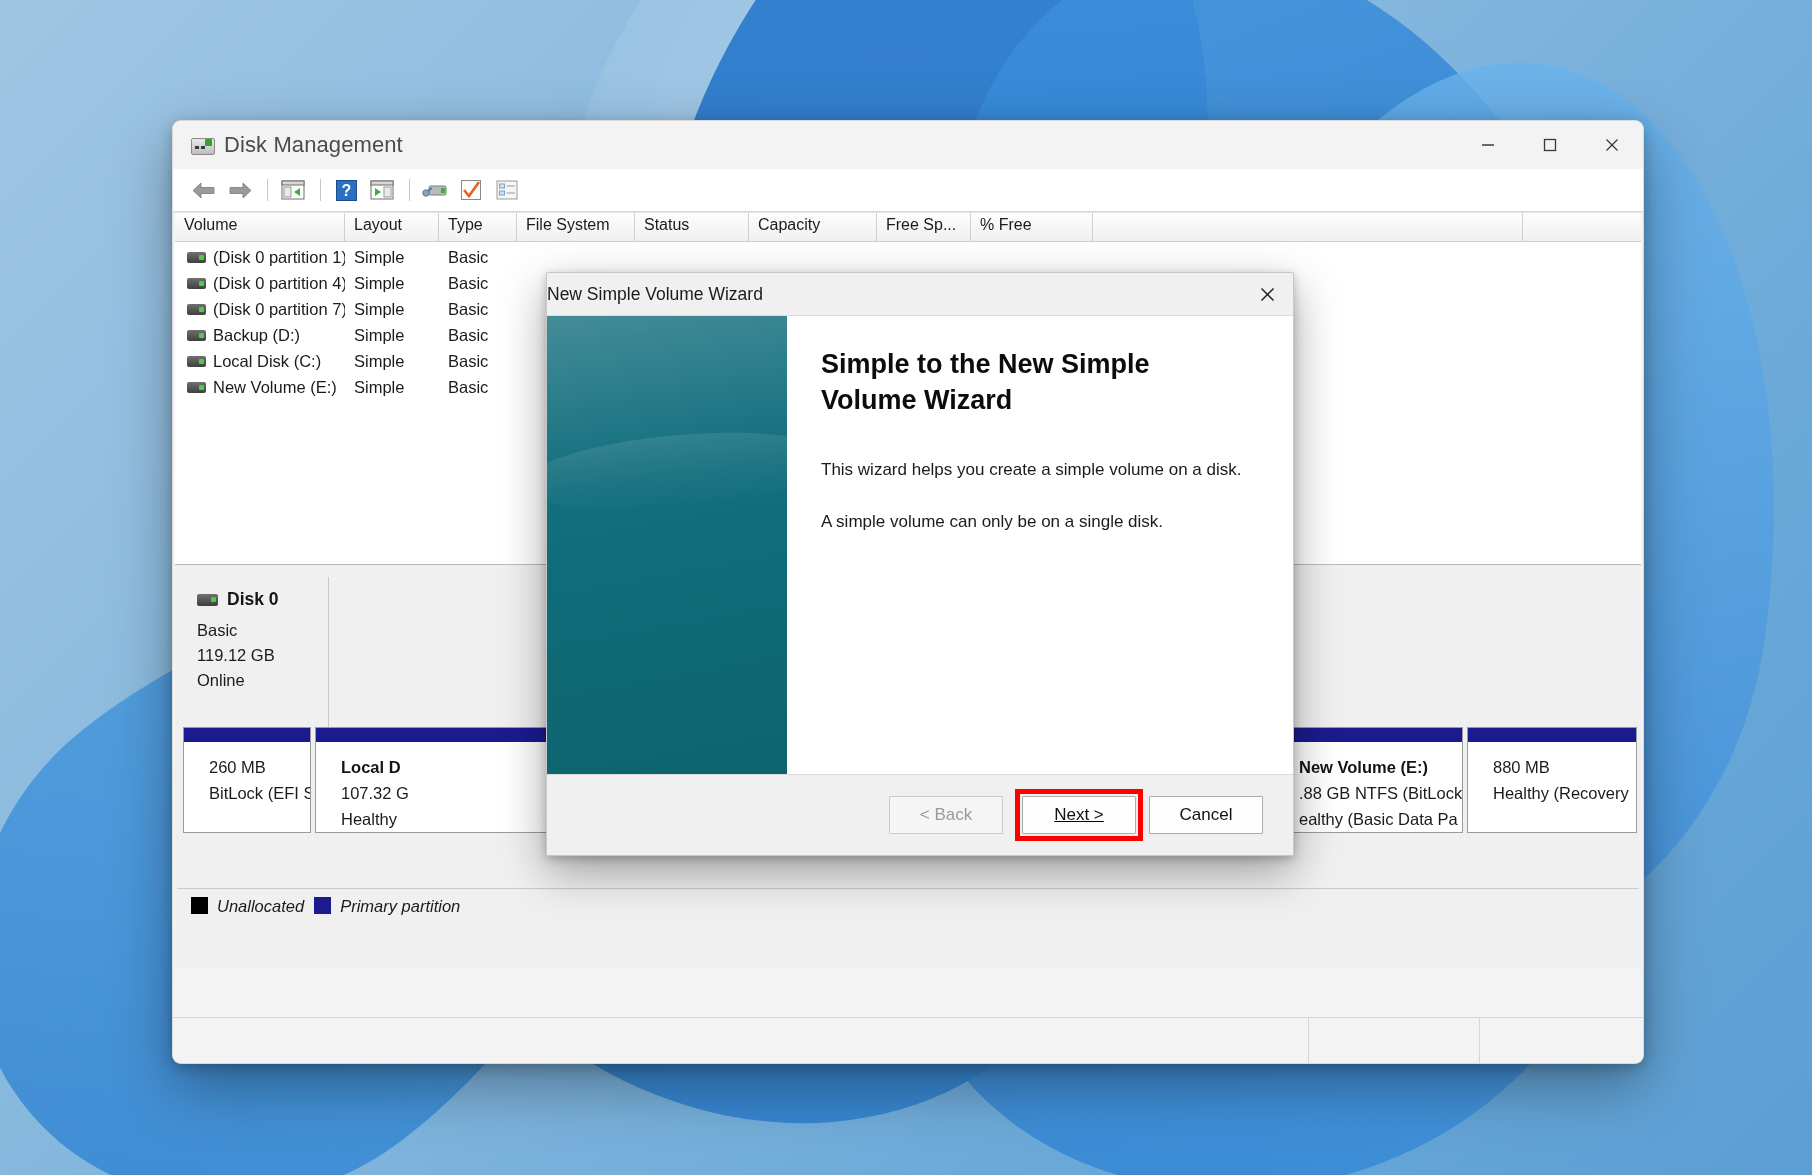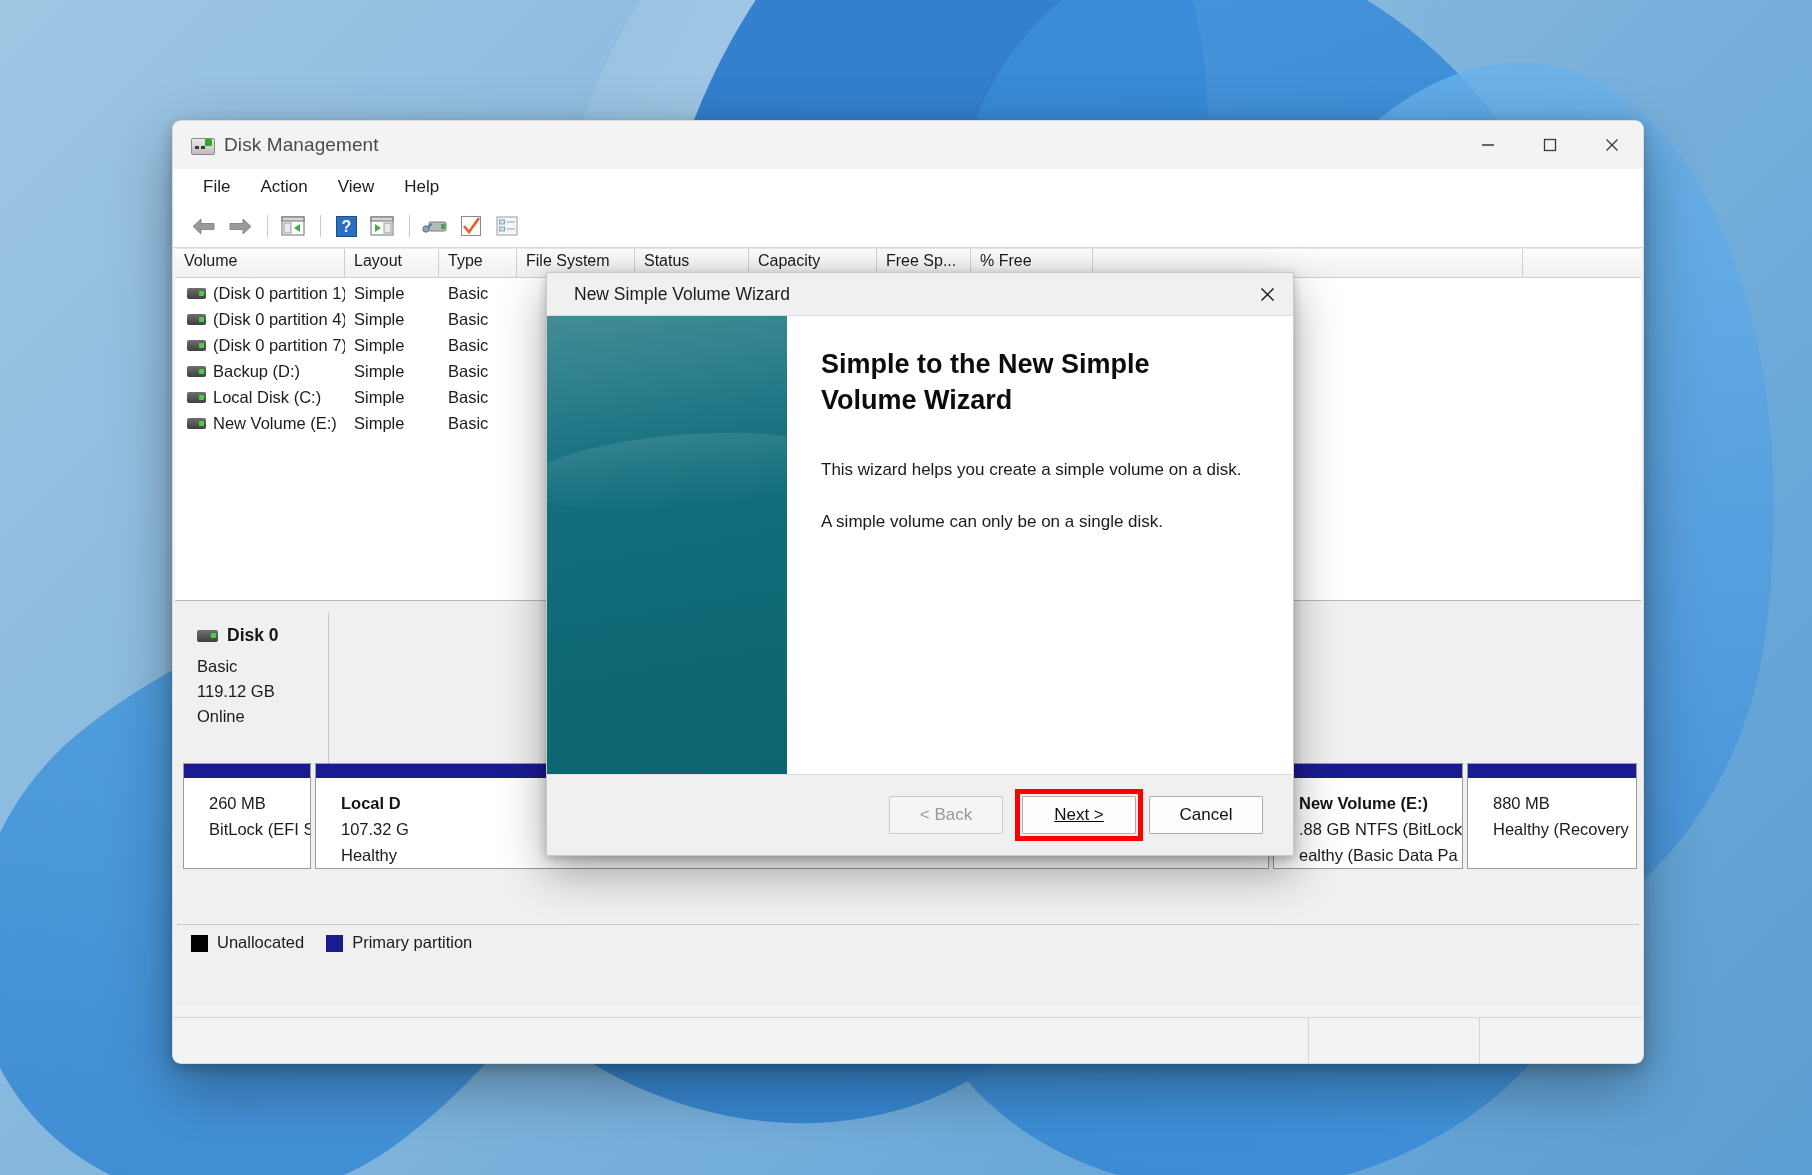--- a/index.html
+++ b/index.html
@@ -61,21 +61,21 @@
     width: 22px; height: 15px;
     background: linear-gradient(#e9e9e9, #bdbdbd);
     border: 1px solid #8a8a8a;
     border-radius: 2px;
   }
   .ti-led { position:absolute; left:4px; top:11px; width:4px; height:3px; background:#3a3a3a;}
   .ti-led2{ position:absolute; left:10px; top:11px; width:4px; height:3px; background:#3a3a3a;}
   .ti-green{position:absolute; right:1px; top:4px; width:7px;height:7px;background:#2fa42f;border-radius:1px;}
   #dm-title-text {
     margin-left: 11px;
-    font-size: 19px;
+    font-size: 22px;
     color: #4b4b4b;
     letter-spacing: 0.1px;
   }
   .win-btns { position: absolute; right: 0; top: 0; height: 48px; display: flex; }
   .win-btn {
     width: 62px; height: 48px;
     display: flex; align-items: center; justify-content: center;
     color: #3a3a3a;
   }
   .win-btn svg { display: block; }
@@ -231,21 +231,21 @@
     position: absolute;
     left: 2px; right: 2px;
     bottom: 46px;
     height: 34px;
     background: #f0f0f0;
     border-top: 1px solid #c9c9c9;
     display: flex;
     align-items: center;
     padding-left: 14px;
   }
-  .lg-item { display: flex; align-items: flex-end; margin-right: 22px; }
+  .lg-item { display: flex; align-items: flex-start; margin-right: 10px; font-style: italic; }
   .lg-sw { width: 17px; height: 17px; margin-right: 9px; }
   .lg-label { font-size: 16.5px; color: #1b1b1b; }
 
   #statusbar {
     position: absolute;
     left: 0; right: 0; bottom: 0;
     height: 45px;
     background: #f3f3f3;
     border-top: 1px solid #d6d6d6;
     display: flex;
@@ -266,21 +266,21 @@
     overflow: hidden;
   }
   #wiz-titlebar {
     height: 42px;
     background: #f0f0f0;
     display: flex;
     align-items: center;
     position: relative;
   }
   #wiz-title {
-    margin-left: 27px;
+    margin-left: 0;
     font-size: 17.5px;
     color: #1b1b1b;
   }
   #wiz-close {
     position: absolute;
     right: 0; top: 0;
     width: 52px; height: 42px;
     display: flex; align-items: center; justify-content: center;
     color: #1b1b1b;
   }
@@ -404,26 +404,20 @@
       </div>
       <div class="win-btn">
         <svg width="14" height="14" viewBox="0 0 14 14">
             <line x1="1.5" y1="1.5" x2="12.5" y2="12.5" stroke="#3a3a3a" stroke-width="1.3"></line>
             <line x1="12.5" y1="1.5" x2="1.5" y2="12.5" stroke="#3a3a3a" stroke-width="1.3"></line>
           </svg>
       </div>
     </div>
   </div>
 
-  <div id="dm-menubar">
-    <div class="menu-item">File</div>
-    <div class="menu-item">Action</div>
-    <div class="menu-item">View</div>
-    <div class="menu-item">Help</div>
-  </div>
 
   <div id="dm-toolbar">
     <div class="tb-btn">
       <svg width="24" height="19" viewBox="0 0 24 19">
         <polygon points="1,9.5 9,2 9,6.5 22,6.5 22,12.5 9,12.5 9,17" fill="#9a9a9a" stroke="#7a7a7a" stroke-width="0.8"></polygon>
       </svg>
     </div>
     <div class="tb-btn">
       <svg width="24" height="19" viewBox="0 0 24 19">
         <polygon points="23,9.5 15,2 15,6.5 2,6.5 2,12.5 15,12.5 15,17" fill="#9a9a9a" stroke="#7a7a7a" stroke-width="0.8"></polygon>

